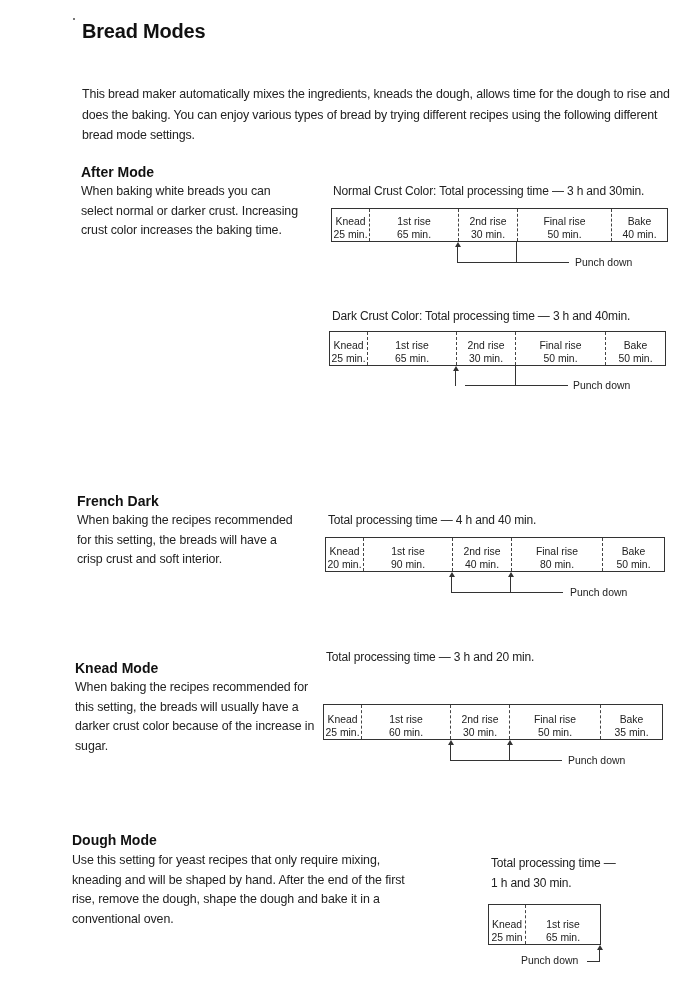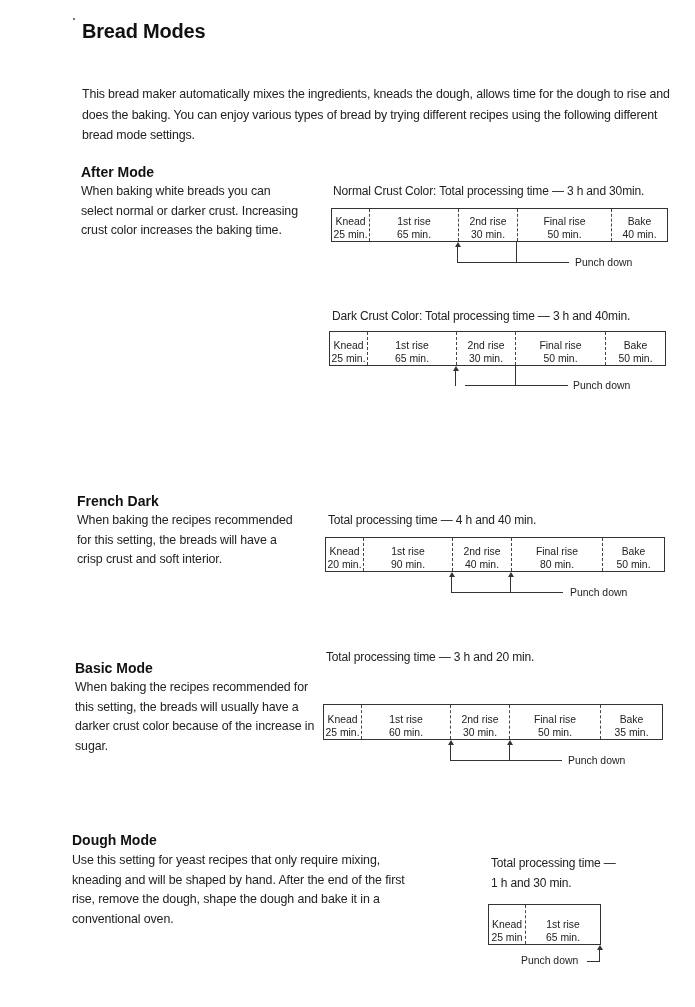--- a/index.html
+++ b/index.html
@@ -129,21 +129,21 @@
     <div class="arrow" style="left:449px; top:572px;"></div>
     <div class="arrow" style="left:508px; top:572px;"></div>
     <div class="pd-line" style="left:451px; top:575px; width:1.3px; height:18px;"></div>
     <div class="pd-line" style="left:510px; top:575px; width:1.3px; height:18px;"></div>
     <div class="pd-line" style="left:451px; top:592px; width:112px; height:1.3px;"></div>
     <div class="abs pd-label" style="left:570px; top:587px;">Punch down</div>
   </div>
 </section>
 
 <section>
-  <div class="abs mode-title" style="left:75px; top:660px;">Basic Mode</div>
+  <div class="abs mode-title" style="left:75px; top:660px;">Knead Mode</div>
   <div class="abs mode-desc" style="left:75px; top:678px; width:240px;">When baking the recipes recommended for this setting, the breads will usually have a darker crust color because of the increase in sugar.</div>
 
   <div class="abs caption" style="left:326px; top:650px;">Total processing time — 3 h and 20 min.</div>
   <div class="abs tbl" style="left:323px; top:704px; width:340px; height:36px;">
     <div class="cell" style="width:38px;">
         <span>Knead</span>
         <span>25 min.</span>
       </div>
     <div class="cell" style="width:89px;">
         <span>1st rise</span>

